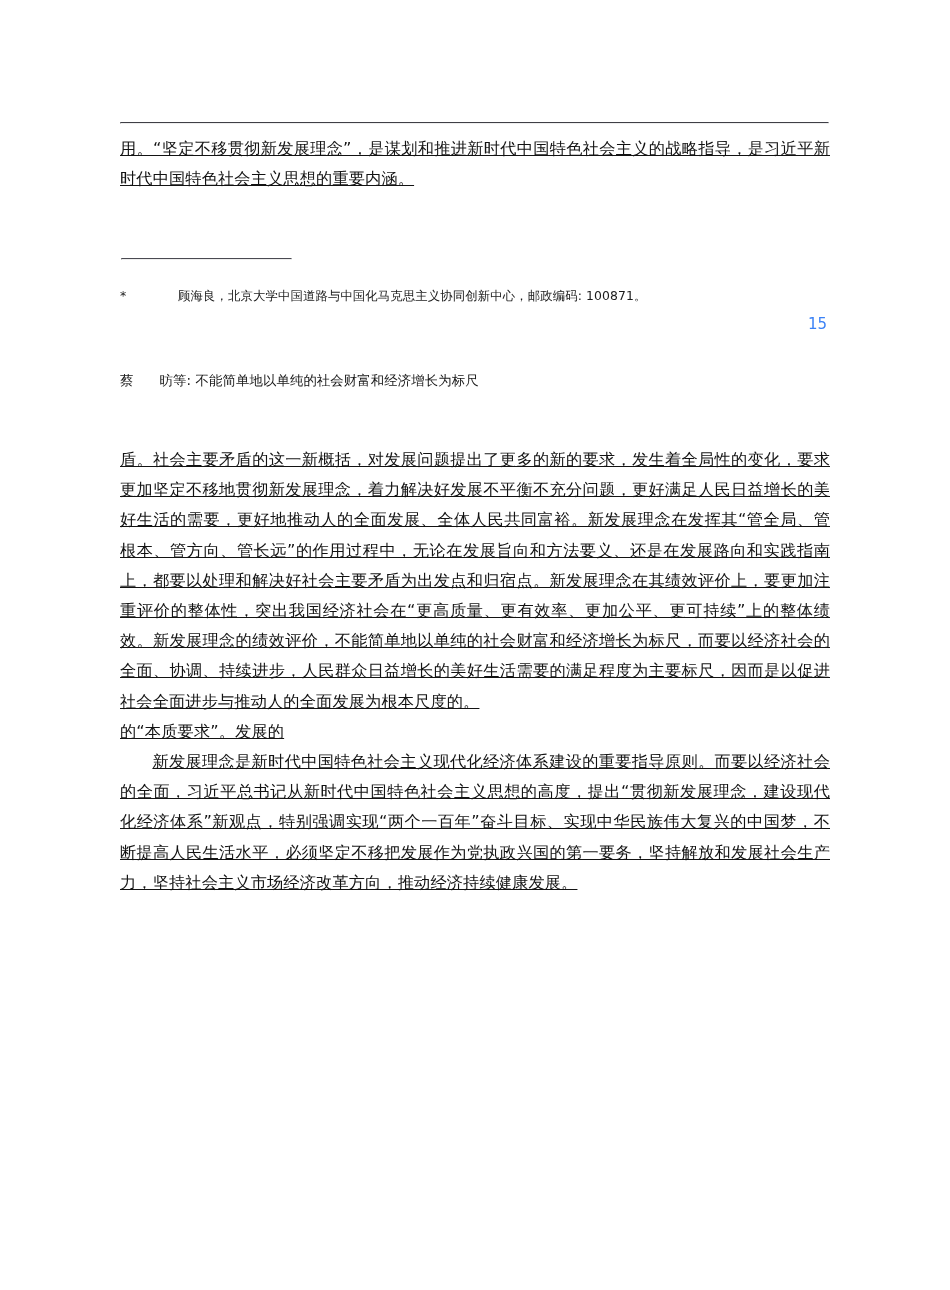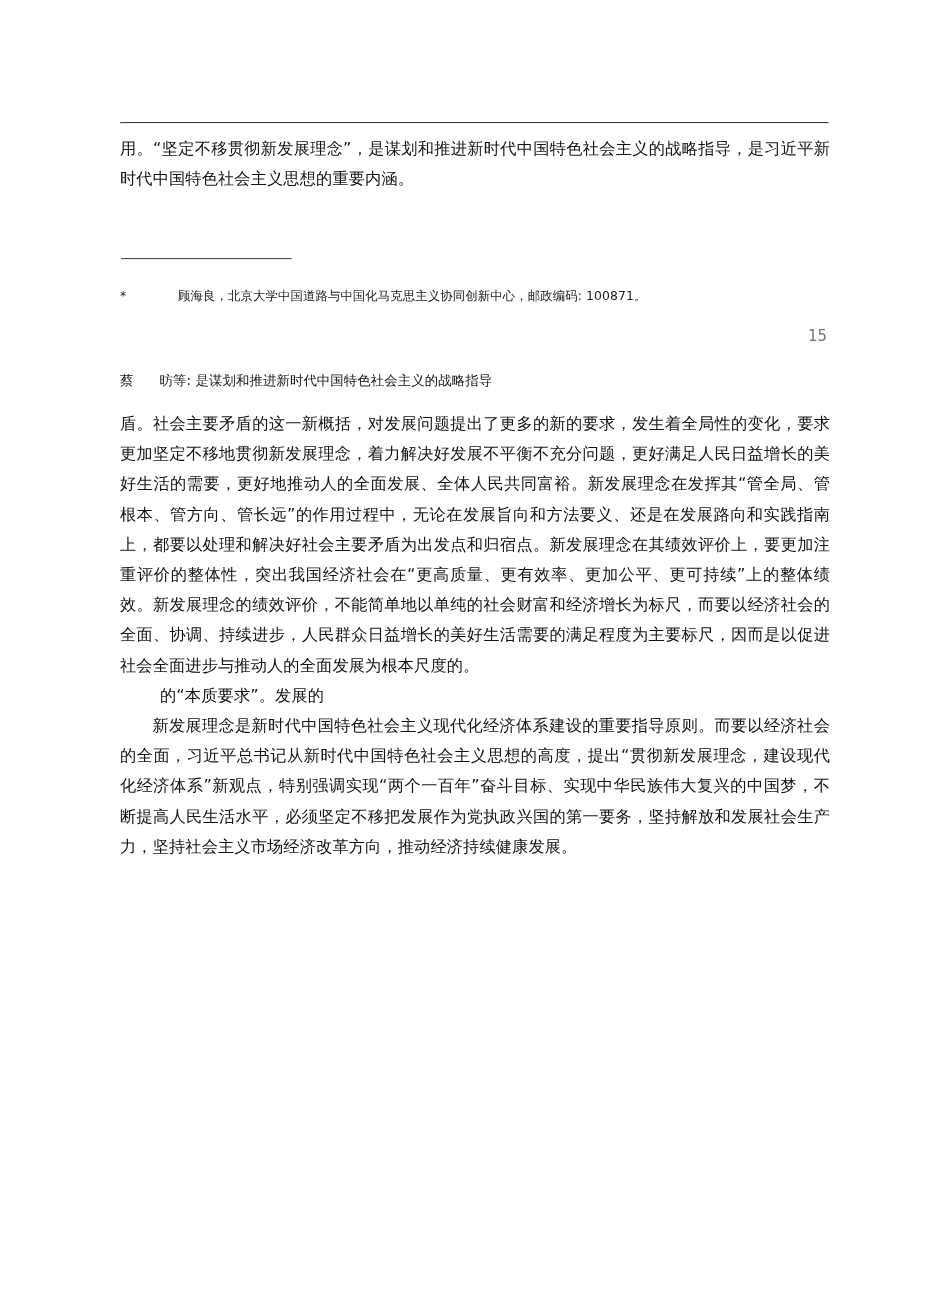--- a/index.html
+++ b/index.html
@@ -48,33 +48,33 @@
     width: 710px;
   }
 
   .body-text {
     font-size: 16.2px;
     line-height: 30.2px;
     text-align: justify;
     text-justify: inter-character;
     letter-spacing: 0.15px;
     color: #131313;
+    text-decoration: underline;
   }
   .body-text p {
     margin: 0;
     text-indent: 2em;
     text-align: justify;
     text-justify: inter-character;
   }
   .body-text p.no-indent {
     text-indent: 0;
   }
   .body-text p.force-last-justify {
     text-align-last: left;
-    margin-left: 40px;
   }
 
   
   #block-top { top: 134px; }
 
   
   #footnote {
     top: 286px;
     font-size: 12.4px;
     line-height: 20px;
@@ -87,46 +87,46 @@
     vertical-align: top;
   }
   #footnote .fn-text {
     display: inline;
   }
 
   
   .page-number {
     position: absolute;
     left: 120px;
-    top: 326px;
+    top: 314px;
     width: 707px;
     text-align: right;
     font-size: 15px;
     line-height: 20px;
-    color: #737373;
+    color: #3b82f6;
   }
 
   
   .running-header {
     position: absolute;
     left: 120px;
     top: 371px;
     width: 710px;
     font-size: 13.4px;
     line-height: 20px;
     color: #171717;
     letter-spacing: 0.1px;
   }
   .running-header .rh-gap {
     display: inline-block;
     width: 26px;
   }
 
   
-  #block-main { top: 409px; }
+  #block-main { top: 445px; }
 </style>
 </head>
 <body>
 
 <div class="page">
 
   <hr class="top-rule">
 
   <div class="col body-text" id="block-top">
     <p class="no-indent">用。“坚定不移贯彻新发展理念”，是谋划和推进新时代中国特色社会主义的战略指导，是习近平新时代中国特色社会主义思想的重要内涵。</p>
@@ -134,21 +134,21 @@
 
   <hr class="footnote-rule">
 
   <div class="col" id="footnote">
     <span class="fn-marker">*</span><span class="fn-text">顾海良，北京大学中国道路与中国化马克思主义协同创新中心，邮政编码: 100871。</span>
   </div>
 
   <div class="page-number">15</div>
 
   <div class="running-header">
-    <span>蔡</span><span class="rh-gap"></span><span>昉等:</span>&nbsp;<span>是谋划和推进新时代中国特色社会主义的战略指导</span>
+    <span>蔡</span><span class="rh-gap"></span><span>昉等:</span>&nbsp;<span>不能简单地以单纯的社会财富和经济增长为标尺</span>
   </div>
 
   <div class="col body-text" id="block-main">
     <p class="no-indent">盾。社会主要矛盾的这一新概括，对发展问题提出了更多的新的要求，发生着全局性的变化，要求更加坚定不移地贯彻新发展理念，着力解决好发展不平衡不充分问题，更好满足人民日益增长的美好生活的需要，更好地推动人的全面发展、全体人民共同富裕。新发展理念在发挥其“管全局、管根本、管方向、管长远”的作用过程中，无论在发展旨向和方法要义、还是在发展路向和实践指南上，都要以处理和解决好社会主要矛盾为出发点和归宿点。新发展理念在其绩效评价上，要更加注重评价的整体性，突出我国经济社会在“更高质量、更有效率、更加公平、更可持续”上的整体绩效。新发展理念的绩效评价，不能简单地以单纯的社会财富和经济增长为标尺，而要以经济社会的全面、协调、持续进步，人民群众日益增长的美好生活需要的满足程度为主要标尺，因而是以促进社会全面进步与推动人的全面发展为根本尺度的。</p>
     <p class="no-indent force-last-justify">的“本质要求”。发展的</p>
     <p>新发展理念是新时代中国特色社会主义现代化经济体系建设的重要指导原则。而要以经济社会的全面，习近平总书记从新时代中国特色社会主义思想的高度，提出“贯彻新发展理念，建设现代化经济体系”新观点，特别强调实现“两个一百年”奋斗目标、实现中华民族伟大复兴的中国梦，不断提高人民生活水平，必须坚定不移把发展作为党执政兴国的第一要务，坚持解放和发展社会生产力，坚持社会主义市场经济改革方向，推动经济持续健康发展。</p>
   </div>
 
 </div>
 

